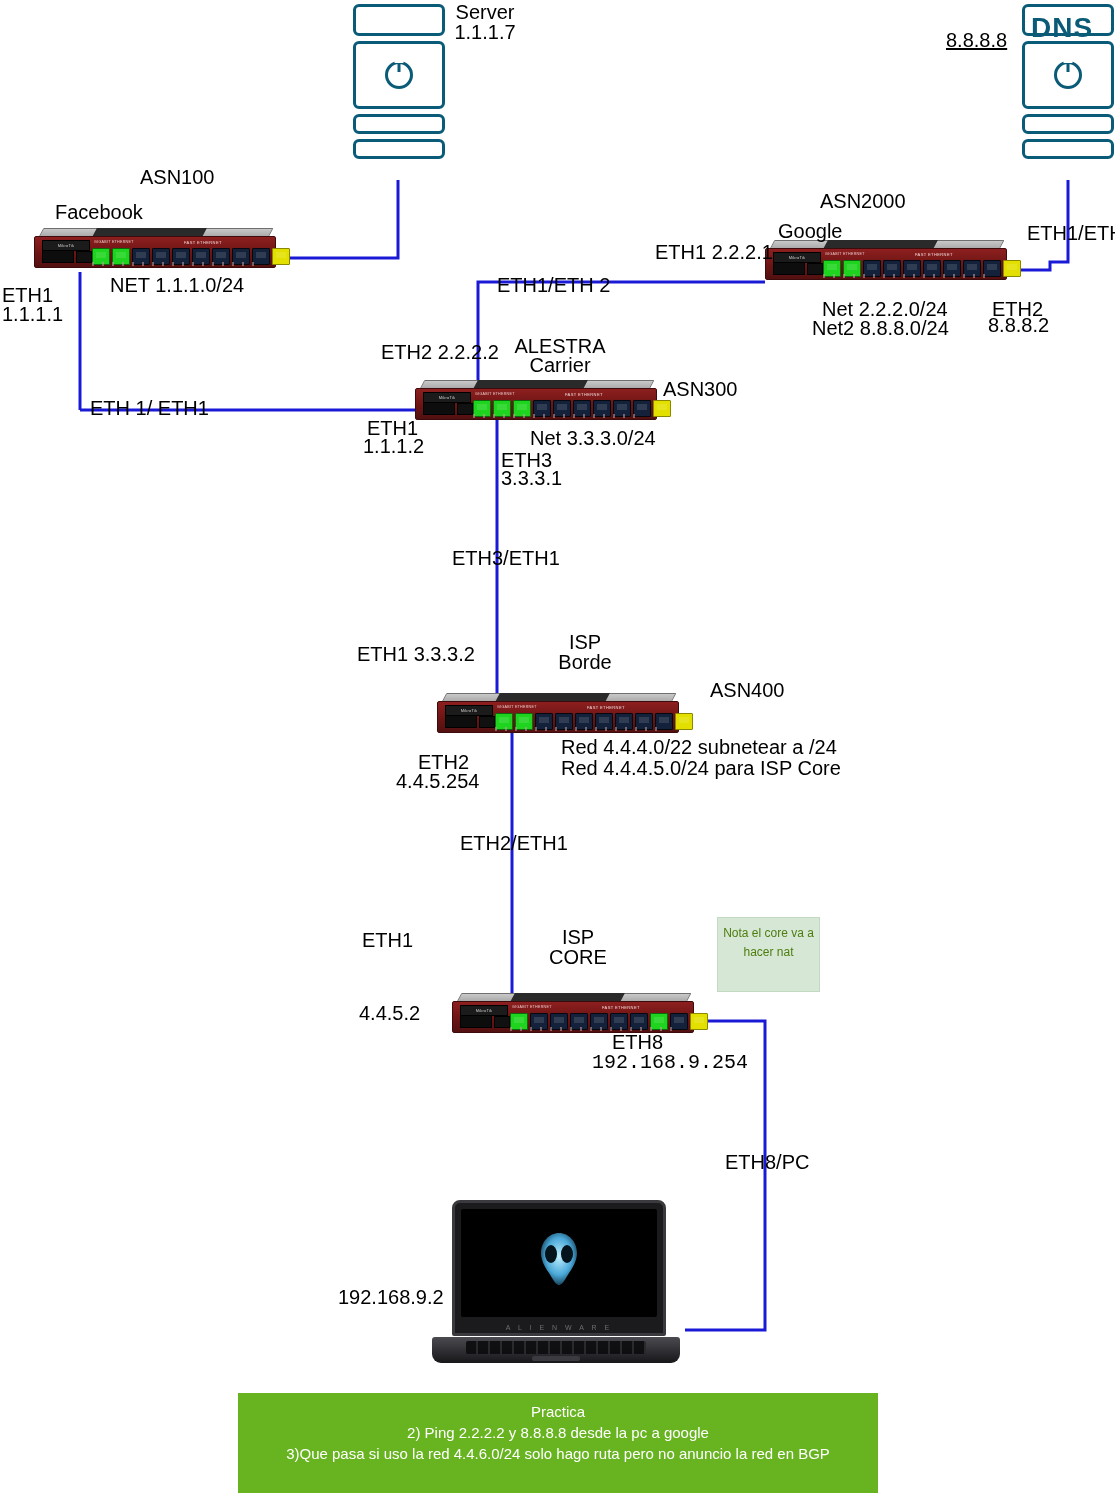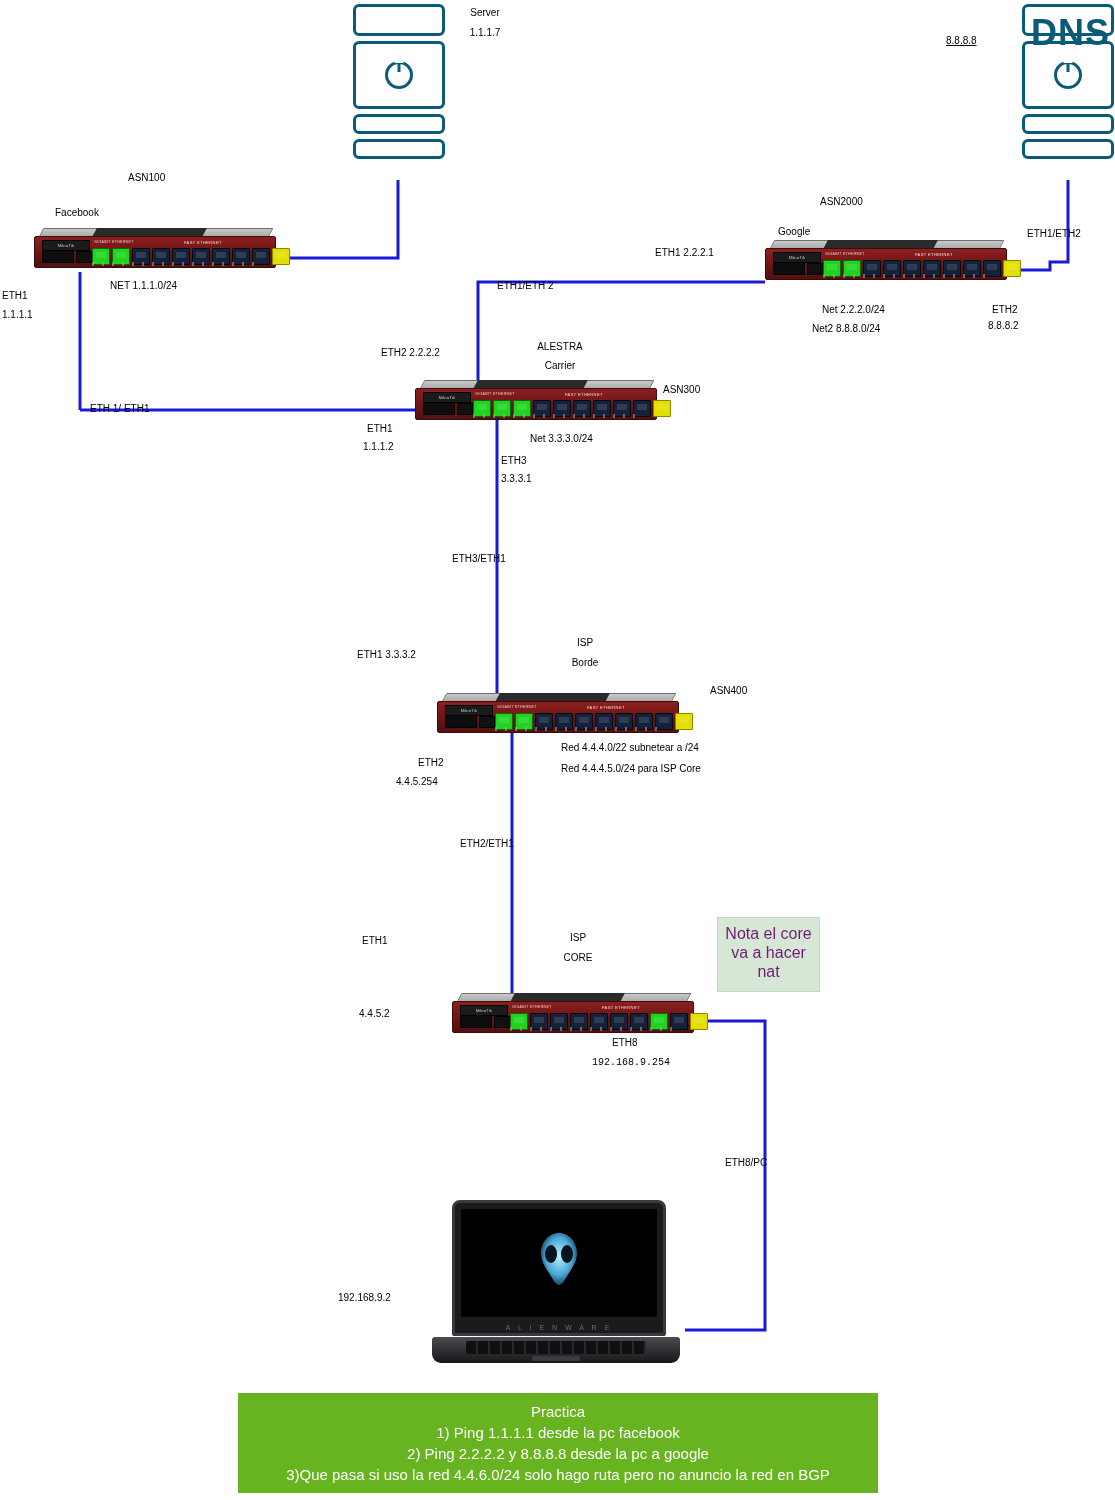--- a/index.html
+++ b/index.html
@@ -1,18 +1,18 @@
 <!DOCTYPE html>
 <html><head>
 <meta charset="utf-8">
 <style>
   html,body{margin:0;padding:0;background:#ffffff;}
   body{width:1115px;height:1500px;position:relative;font-family:"Liberation Sans",sans-serif;overflow:hidden;}
   #canvas{position:absolute;left:0;top:0;width:1115px;height:1500px;}
-  .lbl{position:absolute;color:#000;font-size:10px;line-height:19px;white-space:pre;}
+  .lbl{position:absolute;color:#000;font-size:20px;line-height:19px;white-space:pre;}
   .lbl.c{text-align:center;}
   svg.links{position:absolute;left:0;top:0;width:1115px;height:1500px;pointer-events:none;}
 
   
   .router{position:absolute;width:240px;height:42px;}
   .router .body{position:absolute;left:0;top:8px;width:240px;height:30px;
      background:linear-gradient(#8d1f1f,#6d1414 55%,#521010);
      border:1px solid #3d0b0b;border-radius:2px;}
   .router .topface{position:absolute;left:6px;top:0px;width:228px;height:11px;
      background:linear-gradient(#c9c9c9,#9a9a9a);border:1px solid #6f6f6f;
@@ -40,40 +40,40 @@
   .server .s1{height:32px;}
   .server .s2{height:68px;position:relative;}
   .server .s3{height:20px;}
   .server .s4{height:20px;}
   .server .pwr{position:absolute;left:50%;top:50%;transform:translate(-50%,-50%);
       width:22px;height:22px;border:3px solid #0a5b78;border-radius:50%;}
   .server .pwr:before{content:"";position:absolute;left:50%;top:-5px;transform:translateX(-50%);
       width:3px;height:13px;background:#0a5b78;}
   .server .pwr:after{content:"";position:absolute;left:50%;top:-7px;transform:translateX(-50%);
       width:9px;height:6px;background:#fff;}
-  .dnstag{position:absolute;font-size:36px;font-weight:bold;color:#0a5b78;letter-spacing:1px;}
+  .dnstag{position:absolute;font-size:28px;font-weight:bold;color:#0a5b78;letter-spacing:1px;}
 
   
   .laptop{position:absolute;}
   .laptop .lid{width:208px;height:130px;background:#1b1b1d;border:3px solid #3a3a3e;border-radius:8px 8px 2px 2px;position:relative;overflow:hidden;}
   .laptop .screen{position:absolute;left:6px;top:6px;right:6px;bottom:16px;background:#000;border-radius:2px;overflow:hidden;}
   .laptop .alien{position:absolute;left:50%;top:46%;transform:translate(-50%,-50%);width:46px;height:56px;}
   .laptop .brand{position:absolute;left:0;right:0;bottom:2px;text-align:center;color:#6d6d72;font-size:7px;letter-spacing:3px;}
   .laptop .base{width:248px;height:26px;margin-left:-20px;margin-top:1px;
       background:linear-gradient(#4a4a50,#2c2c30 60%,#17171a);
       border-radius:3px 3px 9px 9px;position:relative;overflow:hidden;}
   .laptop .kb{position:absolute;left:34px;top:4px;width:180px;height:13px;
       background:repeating-linear-gradient(90deg,#0e0e10 0 10px,#2a2a2e 10px 12px),
                  repeating-linear-gradient(0deg,#0e0e10 0 3px,#2a2a2e 3px 4px);
       opacity:.95;border-radius:2px;}
   .laptop .tp{position:absolute;left:50%;transform:translateX(-50%);bottom:2px;width:48px;height:5px;background:#3a3a40;border-radius:2px;}
 
   
-  .note{position:absolute;background:#d6e8d5;border:1px solid #c2dac1;color:#701a75;
-     font-size:16px;line-height:19px;text-align:center;padding:6px 0;box-sizing:border-box;}
+  .note{position:absolute;background:#d6e8d5;border:1px solid #c2dac1;color:#4d7c0f;
+     font-size:12px;line-height:19px;text-align:center;padding:6px 0;box-sizing:border-box;}
   .practice{position:absolute;background:#67b320;color:#fff;text-align:center;
      font-size:15px;line-height:21px;padding:8px 10px;box-sizing:border-box;}
 </style>
 </head>
 <body>
 
 <div id="canvas">
 
   <svg class="links" viewBox="0 0 1115 1500">
     <g stroke="#1a1ad6" stroke-width="3" fill="none">
@@ -135,21 +135,21 @@
       <div class="p"></div>
       <div class="p"></div>
       <div class="p"></div>
       <div class="p"></div>
       <div class="p"></div>
       <div class="p"></div>
       <div class="p y"></div>
     </div>
     <div class="leds"></div>
   </div>
-  <div class="lbl" style="left:128px;top:168px;">ASN100</div>
+  <div class="lbl" style="left:140px;top:168px;">ASN100</div>
   <div class="lbl" style="left:55px;top:203px;">Facebook</div>
   <div class="lbl" style="left:110px;top:276px;">NET 1.1.1.0/24</div>
   <div class="lbl" style="left:2px;top:286px;">ETH1
 1.1.1.1</div>
 
   <div class="router" style="left:765px;top:240px;">
     <div class="topface"></div>
     <div class="topface2"></div>
     <div class="body"></div>
     <div class="lcd">MikroTik</div>
@@ -303,18 +303,17 @@
     </div>
     <div class="base">
       <div class="kb"></div>
       <div class="tp"></div>
     </div>
   </div>
   <div class="lbl" style="left:298px;top:1288px;margin-left:40px;">192.168.9.2</div>
 
   <div class="practice" style="left:238px;top:1393px;width:640px;height:100px;">
     <div>Practica</div>
-    <div>1) Ping 1.1.1.1 desde la pc facebook</div>
     <div>2) Ping 2.2.2.2 y 8.8.8.8 desde la pc a google</div>
     <div>3)Que pasa si uso la red 4.4.6.0/24 solo hago ruta pero no anuncio la red en BGP</div>
   </div>
 
 </div>
 
 </body></html>

